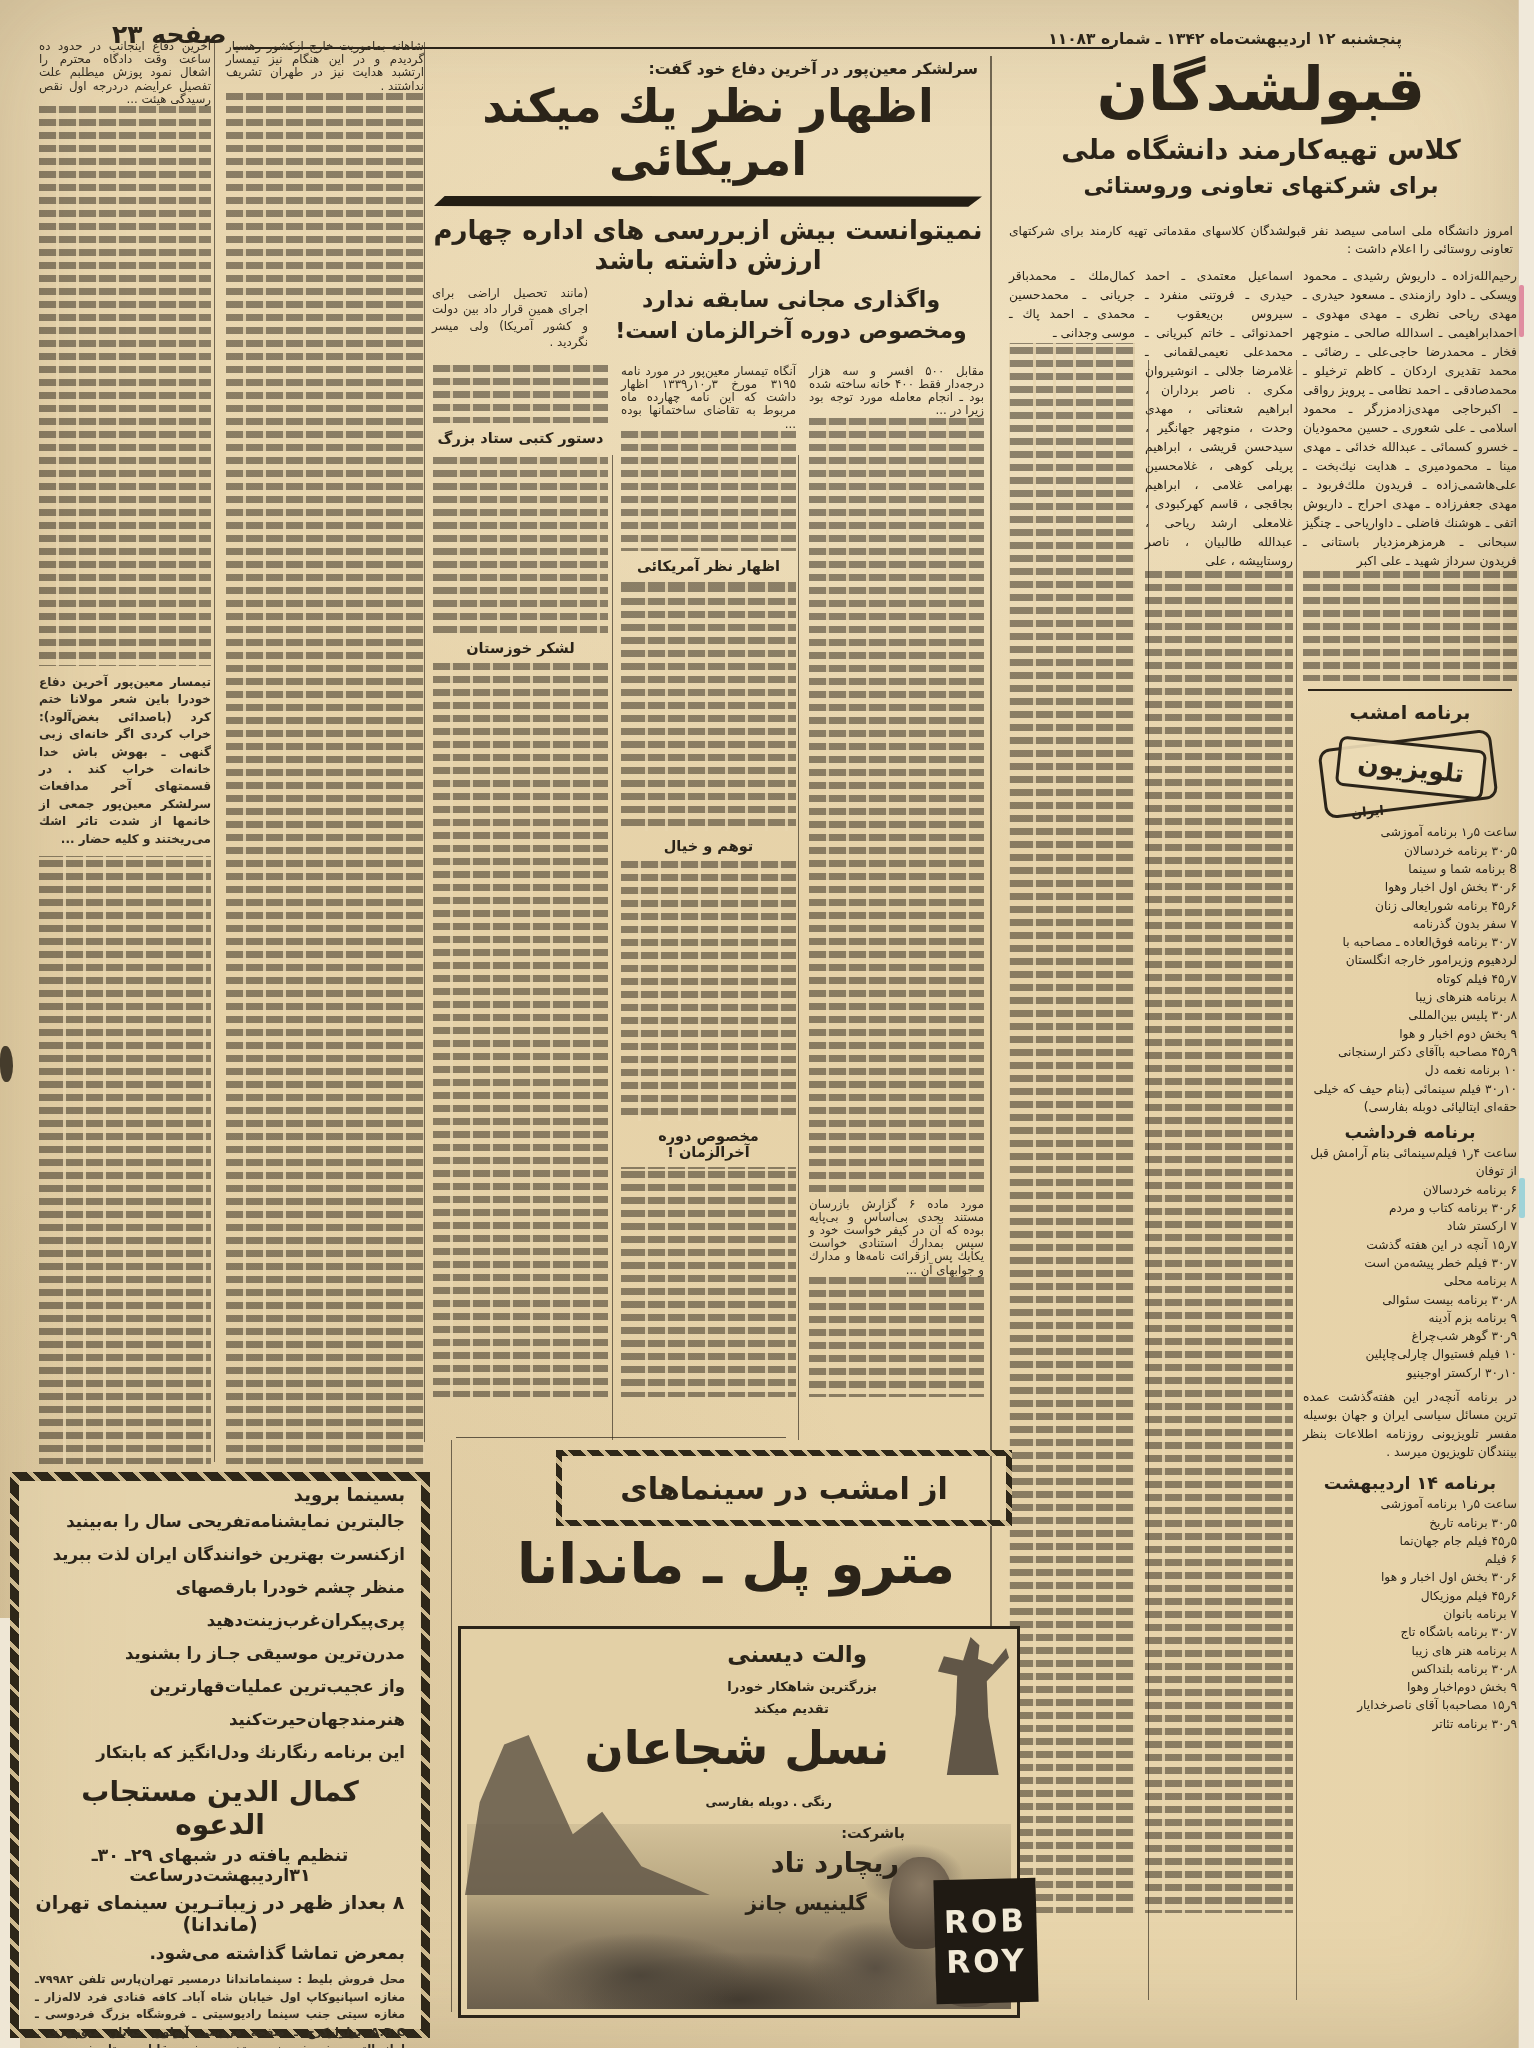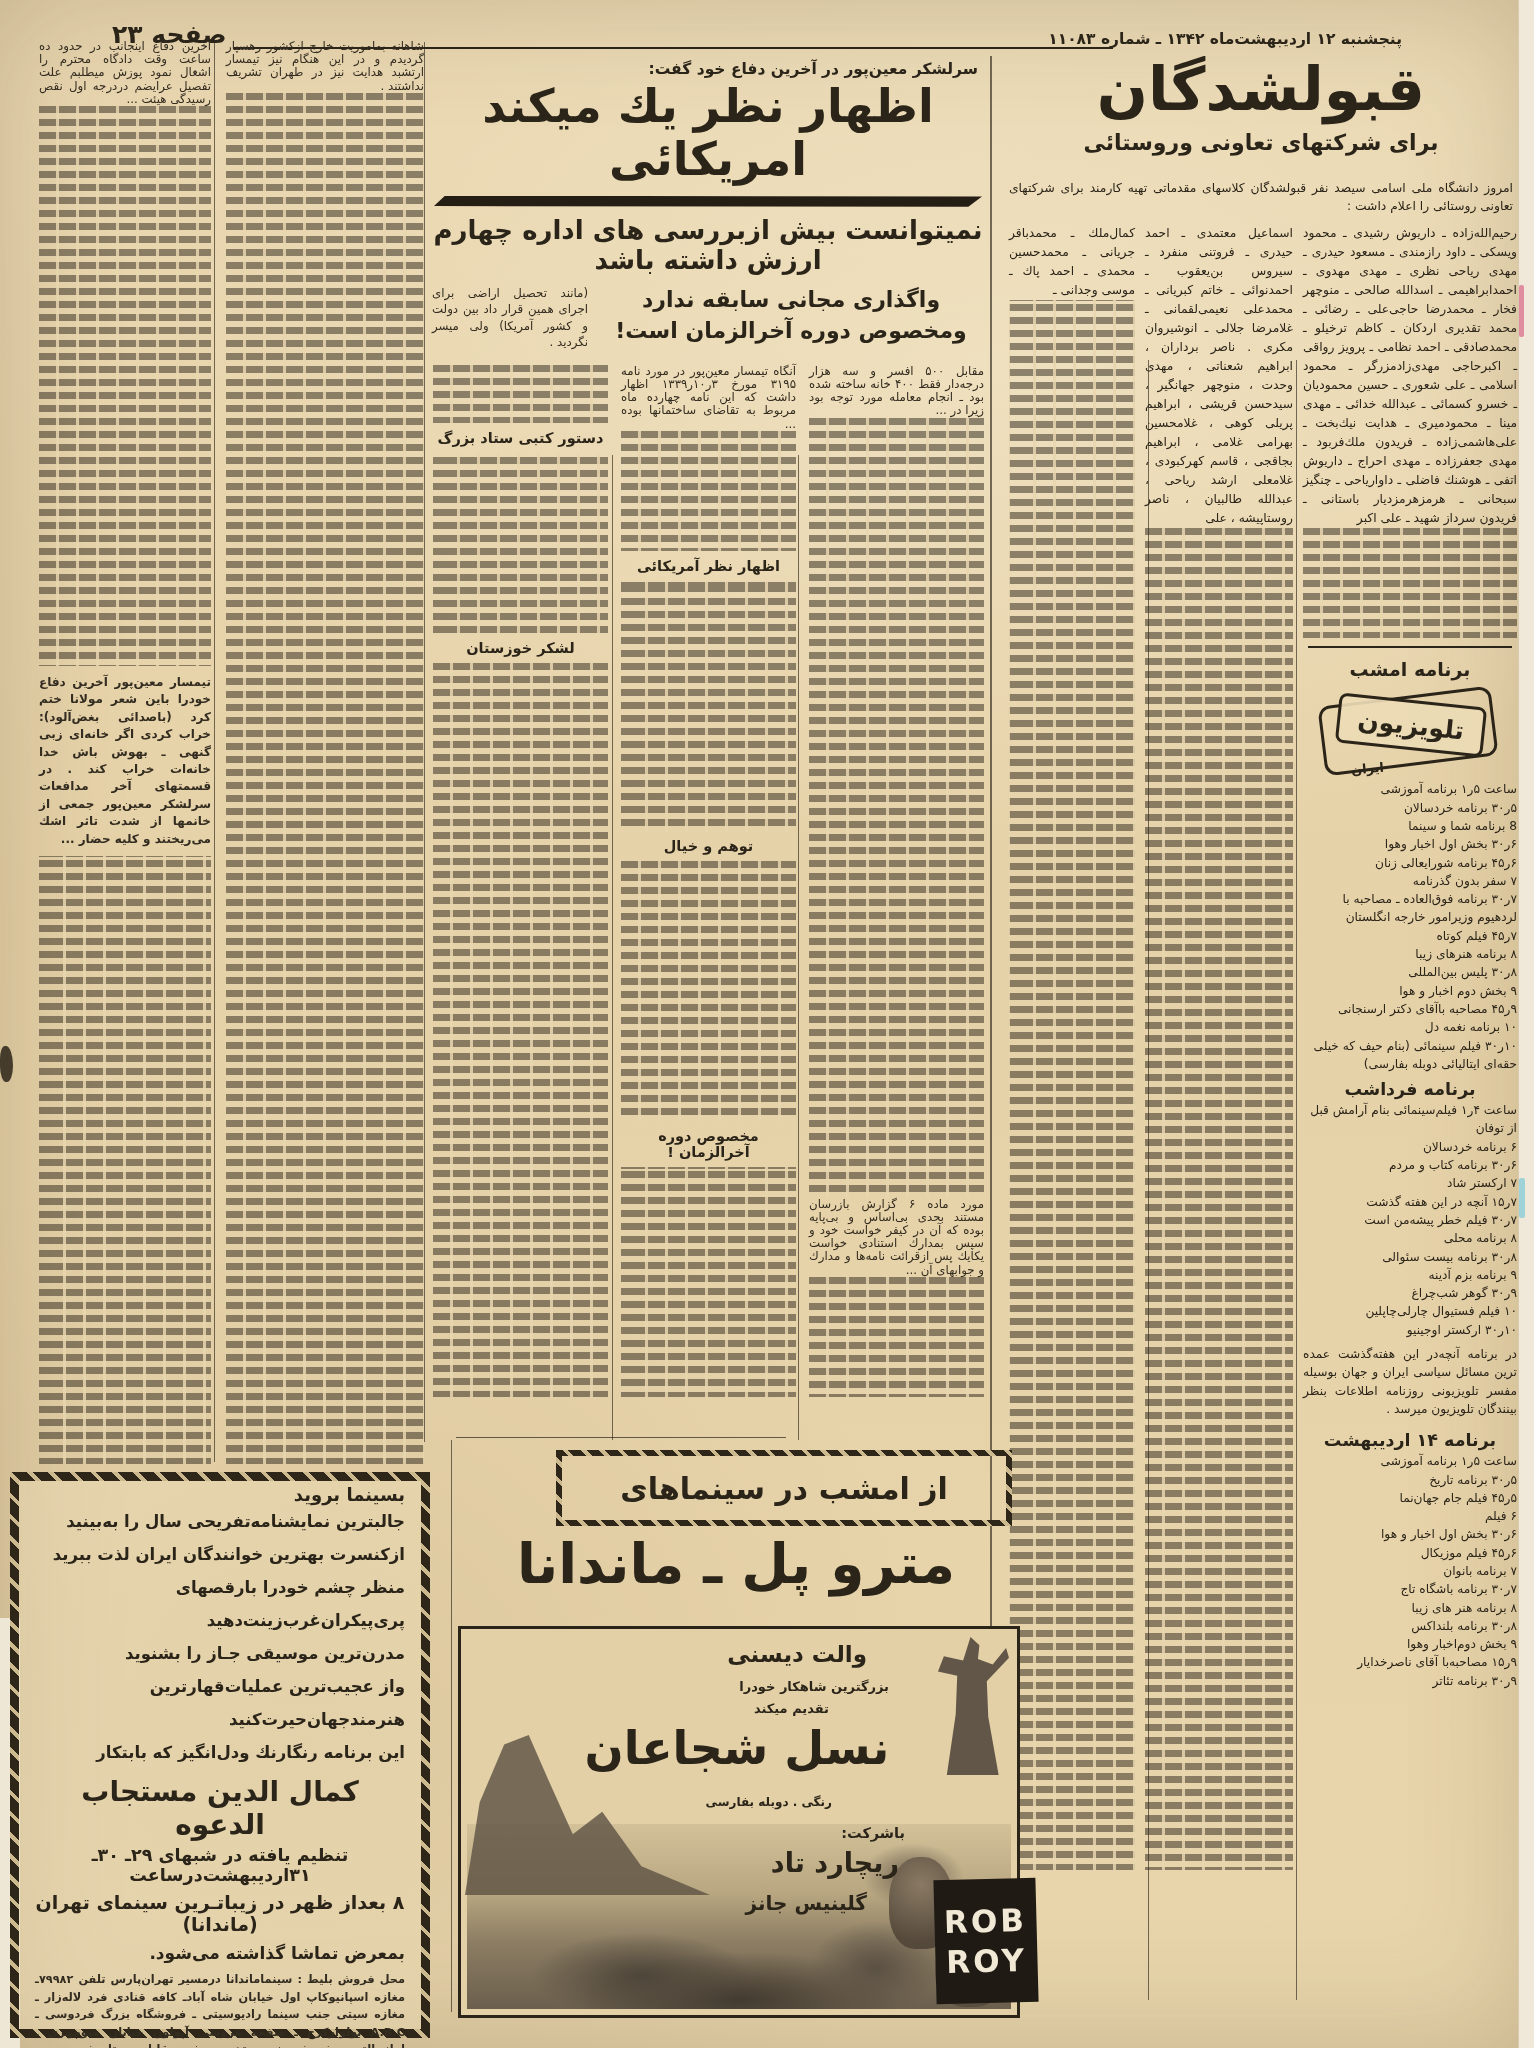--- a/index.html
+++ b/index.html
@@ -129,20 +129,21 @@
   <div class="vrule" style="left:424px;top:42px;height:1400px;"></div>
   <div class="vrule" style="left:612px;top:455px;height:985px;"></div>
   <div class="vrule" style="left:798px;top:455px;height:985px;"></div>
   <div class="vrule" style="left:1148px;top:360px;height:1640px;"></div>
   <div class="vrule" style="left:1296px;top:360px;height:1640px;"></div>
   <div class="vrule" style="left:451px;top:1440px;height:572px;"></div>
   <div class="h-rule-sm" style="left:456px;top:1437px;width:330px;"></div>
 
   <div class="accepted">
     <div class="acc-title">قبولشدگان</div>
+    <div class="acc-sub1">كلاس تهیه‌كارمند دانشگاه ملی</div>
     <div class="acc-sub2">برای شركتهای تعاونی وروستائی</div>
     <div class="acc-intro">امروز دانشگاه ملی اسامی سیصد نفر قبولشدگان كلاسهای مقدماتی تهیه كارمند برای شركتهای تعاونی روستائی را اعلام داشت :</div>
     <div class="acc-cols">
 
       <div class="col col-c">
         <div class="names-text">رحیم‌الله‌زاده ـ داریوش رشیدی ـ محمود ویسكی ـ داود رازمندی ـ مسعود حیدری ـ مهدی ریاحی نظری ـ مهدی مهدوی ـ احمدابراهیمی ـ اسدالله صالحی ـ منوچهر فخار ـ محمدرضا حاجی‌علی ـ رضائی ـ محمد تقدیری اردكان ـ كاظم ترخیلو ـ محمدصادقی ـ احمد نظامی ـ پرویز رواقی ـ اكبرحاجی مهدی‌زادمزرگر ـ محمود اسلامی ـ علی شعوری ـ حسین محمودیان ـ خسرو كسمائی ـ عبدالله خدائی ـ مهدی مینا ـ محمودمیری ـ هدایت نیك‌بخت ـ علی‌هاشمی‌زاده ـ فریدون ملك‌فربود ـ مهدی جعفرزاده ـ مهدی احراج ـ داریوش اتفی ـ هوشنك فاضلی ـ داواریاحی ـ چنگیز سبحانی ـ هرمزهرمزدیار باستانی ـ فریدون سرداز شهید ـ علی اكبر</div>
         <div class="lines" style="height:110px;"></div>
         <div class="sep"></div>
         <div class="tv-head">برنامه امشب</div>
         <div class="tv-logo">
@@ -281,21 +282,21 @@
     <div class="ad-contact">محل فروش بلیط : سینماماندانا درمسیر تهران‌پارس تلفن ۷۹۹۸۲ـ مغازه اسپانیوكاپ اول خیابان شاه آبادـ كافه قنادی فرد لاله‌زار ـ مغازه سیتی جنب سینما رادیوسیتی ـ فروشگاه بزرگ فردوسی ـ A.B.C بولواركرج ـ صفحه فروشی آپولون خیابان منوچهری ـ لوازم‌التحریر فروشی خرمی تخت جمشید مقابل دبستان فردوسی</div>
   </div>
 
   <div class="banner">
     <div class="banner-inner">از امشب در سینماهای</div>
   </div>
   <div class="movie-title">مترو پل ـ ماندانا</div>
 
   <div class="poster">
     <div class="p-studio">والت دیسنی</div>
-    <div class="p-sl" style="right:128px;top:50px;">بزرگترین شاهكار خودرا</div>
+    <div class="p-sl" style="right:140px;top:50px;">بزرگترین شاهكار خودرا</div>
     <div class="p-sl" style="right:188px;top:72px;">تقدیم میكند</div>
     <div class="p-title">نسل شجاعان</div>
     <div class="p-format">رنگی . دوبله بفارسی</div>
     <div class="p-starring">باشركت:</div>
     <div class="p-star1">ریچارد تاد</div>
     <div class="p-star2">گلینیس جانز</div>
     <div class="p-photo"></div>
     <div class="p-mountain"></div>
     <div class="p-sword"></div>
     <div class="p-man"></div>

